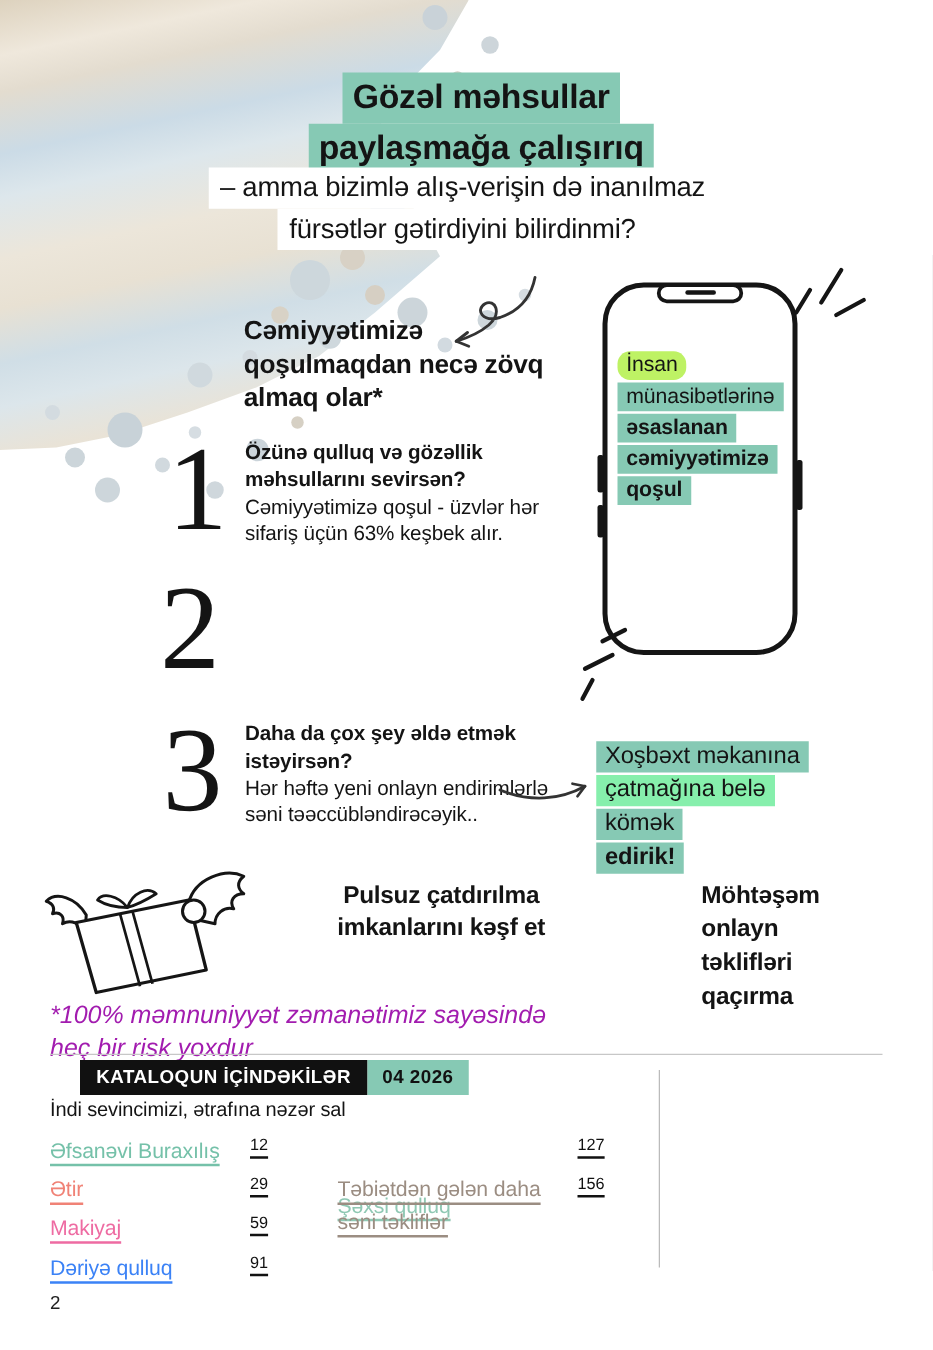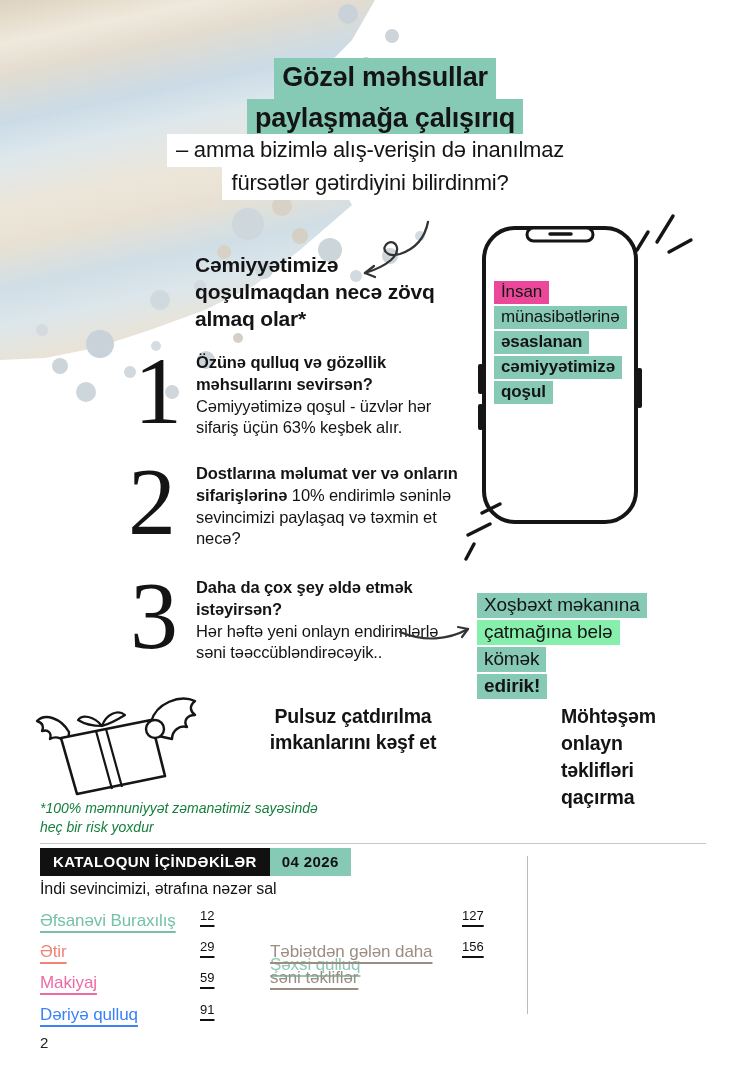--- a/index.html
+++ b/index.html
@@ -31,24 +31,24 @@
   .step-txt .b{font-weight:700;}
   .step-txt .stack{display:block;}
   .note .ln{display:block;margin-bottom:2px;}
   .note .ln span{display:inline-block;padding:1px 7px 2px;}
   .phone-note{left:494px;top:281px;font-size:17px;letter-spacing:-.1px;}
   .phone-note .b{font-weight:700;}
   .happy-note{left:477px;top:593px;font-size:19px;letter-spacing:-.1px;}
   .happy-note .b{font-weight:700;}
   .promo-free{left:268px;top:703px;width:170px;text-align:center;font-size:19.5px;font-weight:700;line-height:1.35;letter-spacing:-.2px;}
   .promo-online{left:561px;top:703px;width:150px;font-size:19.5px;font-weight:700;line-height:1.38;letter-spacing:-.2px;}
-  .footnote{left:40px;top:799px;font-size:14px;font-style:italic;line-height:1.35;color:#15803d;}
+  .footnote{left:40px;top:799px;font-size:20px;font-style:italic;line-height:1.35;color:#a21caf;}
   .divider-h{left:40px;top:843px;width:666px;height:1px;background:#c7c7c7;}
   .contents-bar{left:40px;top:848px;display:inline-flex;align-items:stretch;}
-  .contents-bar .black{background:#111;color:#fff;font-size:15px;font-weight:700;letter-spacing:.4px;padding:5px 13px 6px;}
+  .contents-bar .black{background:#111;color:#fff;font-size:15px;font-weight:700;letter-spacing:.4px;padding:5px 13px 6px;margin-left:24px;}
   .contents-bar .teal{color:#111;font-size:15px;font-weight:700;letter-spacing:.4px;padding:5px 12px 6px;}
   .contents-intro{left:40px;top:880px;font-size:16px;letter-spacing:-.1px;}
   .toc-label{font-size:17px;font-weight:500;text-decoration:underline;text-decoration-thickness:1.5px;text-underline-offset:5px;letter-spacing:-.1px;line-height:1.55;}
   .toc-page{font-size:13px;font-weight:500;color:#111;text-decoration:underline;text-decoration-thickness:1.5px;text-underline-offset:5px;}
   .divider-v{left:527px;top:856px;width:1px;height:158px;background:#bbb;}
   .page-num{left:40px;top:1034px;font-size:15px;color:#222;}
   svg{display:block;overflow:visible;}
 </style>
 </head>
 <body>
@@ -101,24 +101,20 @@
     <path d="M7 53 L16 46 M7 53 L17 57" fill="none" stroke="#333" stroke-width="2.3" stroke-linecap="round"></path>
   </svg>
 
   <div class="abs step-num" style="left:126px;top:347px;">1</div>
   <div class="abs step-txt" style="left:196px;top:352px;">
     <span class="b stack">Özünə qulluq və gözəllik məhsullarını sevirsən?</span>
     <span>Cəmiyyətimizə qoşul - üzvlər hər sifariş üçün 63% keşbek alır.</span>
   </div>
 
   <div class="abs step-num" style="left:120px;top:458px;">2</div>
-  <div class="abs step-txt" style="left:196px;top:463px;">
-    <span class="b">Dostlarına məlumat ver və onların sifarişlərinə</span>
-    <span>10% endirimlə səninlə sevincimizi paylaşaq və təxmin et necə?</span>
-  </div>
 
   <div class="abs step-num" style="left:122px;top:572px;">3</div>
   <div class="abs step-txt" style="left:196px;top:577px;">
     <span class="b stack">Daha da çox şey əldə etmək istəyirsən?</span>
     <span>Hər həftə yeni onlayn endirimlərlə səni təəccübləndirəcəyik..</span>
   </div>
 
   <svg class="abs" style="left:478px;top:216px;" width="164" height="312" viewBox="0 0 164 312">
     <rect x="6" y="12" width="152" height="294" rx="31" fill="#fff" stroke="#151515" stroke-width="4"></rect>
     <rect x="49" y="12" width="66" height="13" rx="6.5" fill="#fff" stroke="#151515" stroke-width="3"></rect>
@@ -128,21 +124,21 @@
     <rect x="159" y="152" width="5" height="40" rx="2" fill="#151515"></rect>
   </svg>
   <svg class="abs" style="left:633px;top:196px;" width="62" height="62" viewBox="0 0 62 62">
     <path d="M4 54 L15 36 M24 46 L40 20 M36 56 L58 44" fill="none" stroke="#151515" stroke-width="3.4" stroke-linecap="round"></path>
   </svg>
   <svg class="abs" style="left:444px;top:498px;" width="60" height="64" viewBox="0 0 60 64">
     <path d="M56 6 L38 15 M46 26 L24 37 M30 46 L22 61" fill="none" stroke="#151515" stroke-width="3.4" stroke-linecap="round"></path>
   </svg>
 
   <div class="abs note phone-note">
-    <span class="ln"><span style="background-color: #ec4899;">İnsan</span></span>
+    <span class="ln"><span style="background-color: #bef264; border-radius: 10px;">İnsan</span></span>
     <span class="ln"><span style="background-color: rgb(134, 201, 180);">münasibətlərinə</span></span>
     <span class="ln"><span class="b" style="background-color: rgb(134, 201, 180);">əsaslanan</span></span>
     <span class="ln"><span class="b" style="background-color: rgb(134, 201, 180);">cəmiyyətimizə</span></span>
     <span class="ln"><span class="b" style="background-color: rgb(134, 201, 180);">qoşul</span></span>
   </div>
 
   <svg class="abs" style="left:398px;top:622px;" width="76" height="24" viewBox="0 0 76 24">
     <path d="M2 10 C26 20 50 18 70 7" fill="none" stroke="#333" stroke-width="2.2" stroke-linecap="round"></path>
     <path d="M70 7 L60 5 M70 7 L64 15" fill="none" stroke="#333" stroke-width="2.2" stroke-linecap="round"></path>
   </svg>

